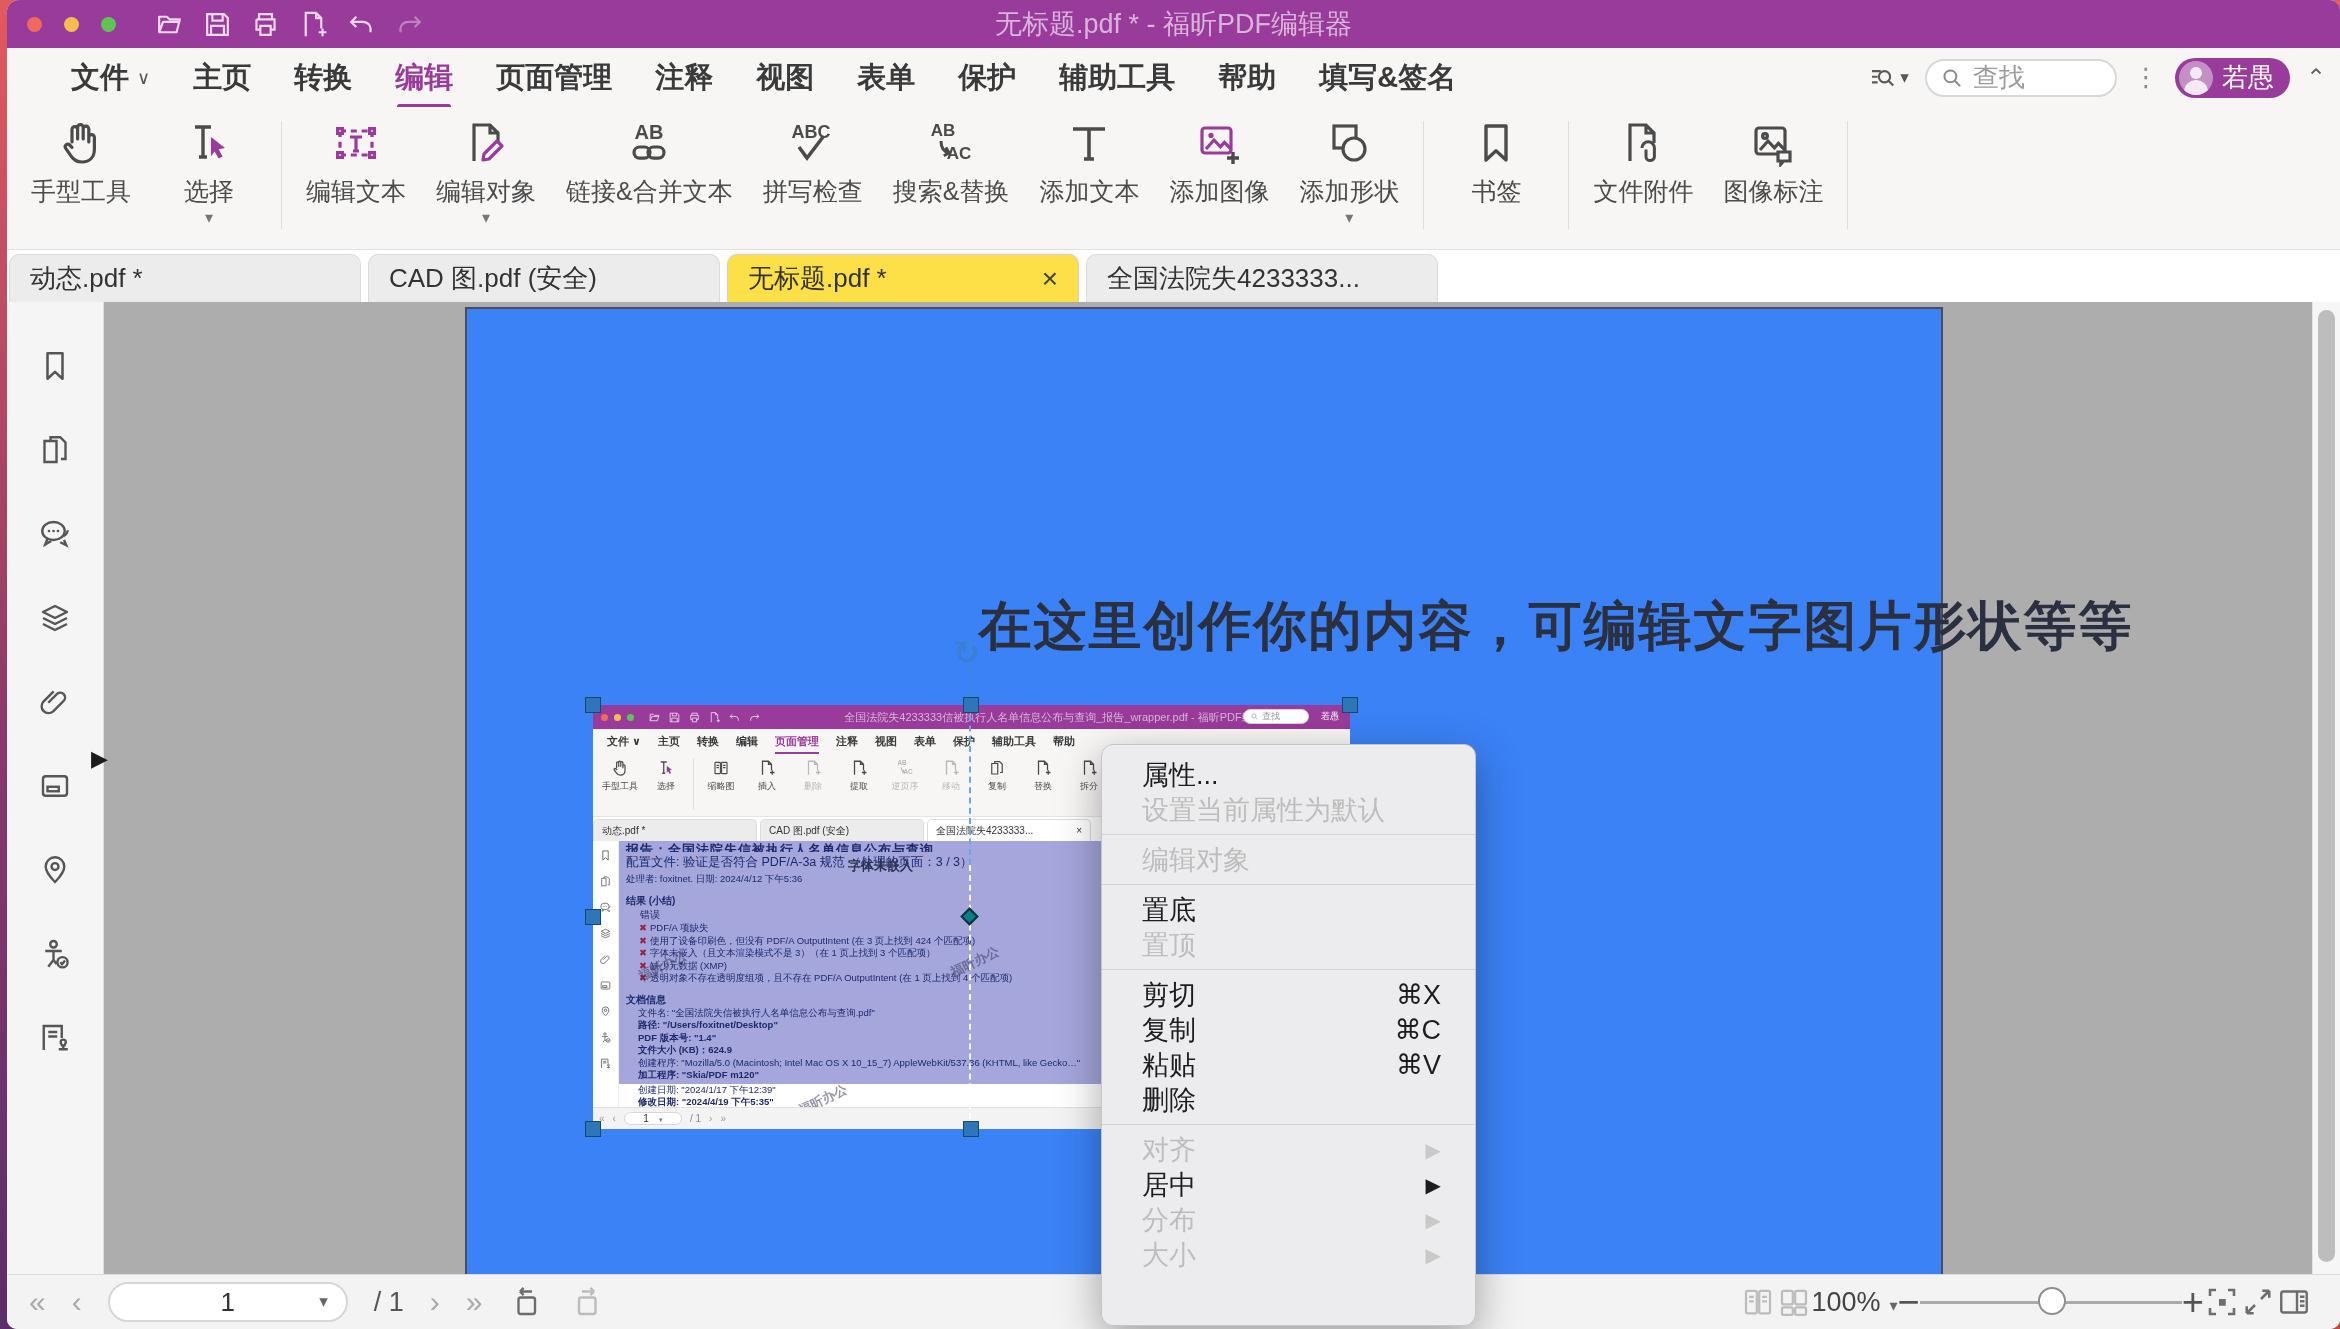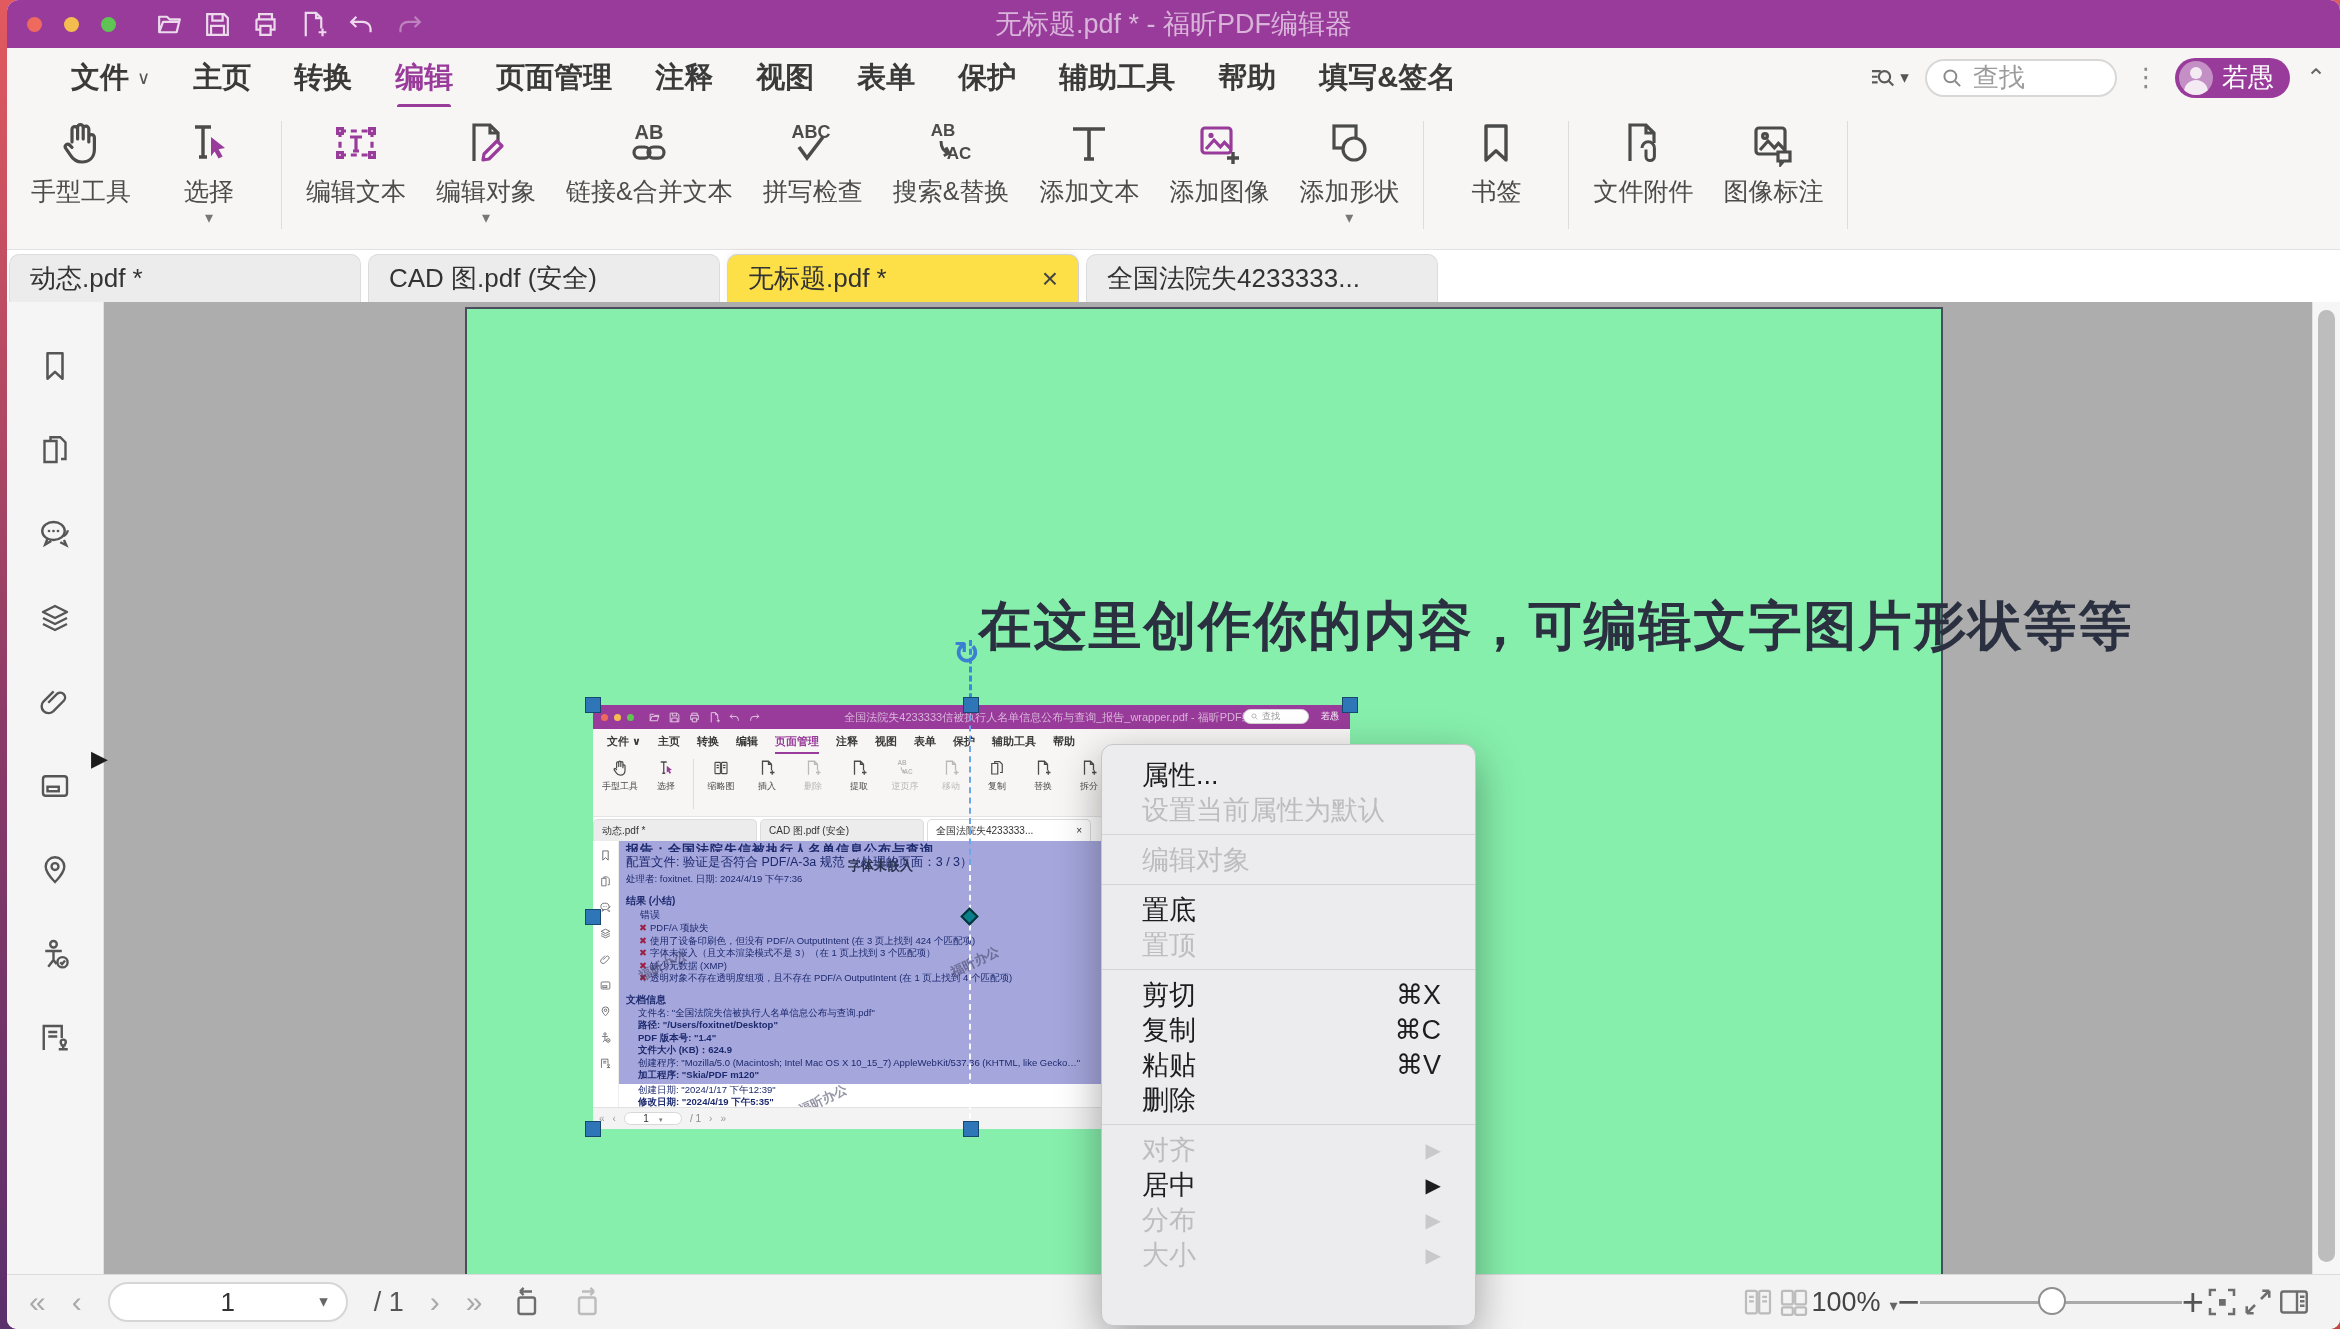--- a/index.html
+++ b/index.html
@@ -69,21 +69,21 @@
   .tab-close { margin-left:auto; font-size:28px; color:#444; }
 
   
   .main { position:absolute; left:0; top:302px; right:0; height:972px; background:#adadad; }
   .sidebar { position:absolute; left:0; top:0; width:97px; height:100%; background:#f6f5f5; border-right:1px solid #e0e0e0; display:flex; flex-direction:column; align-items:center; padding-top:22px; }
   .sb-btn { width:97px; height:84px; display:flex; align-items:center; justify-content:center; color:#565656; }
   .sb-btn svg { width:36px; height:36px; }
   .sb-expand { position:absolute; left:84px; top:444px; color:#1c1c1c; font-size:22px; }
   .sb-expand::before { content:"▶"; }
 
-  .page { position:absolute; left:458px; top:5px; width:1478px; height:967px; background:#86efac; border:2px solid #4a4e5c; border-bottom:none; }
+  .page { position:absolute; left:458px; top:5px; width:1478px; height:967px; background:#3b82f6; border:2px solid #4a4e5c; border-bottom:none; }
   .heading { position:absolute; left:389px; top:282px; width:1400px; text-align:center; font-size:53px; font-weight:600; color:#2b3040; letter-spacing:2px; }
 
   .guide-blue { position:absolute; left:962px; top:338px; width:0; height:68px; border-left:3px dashed #3f86e0; }
   .rotate-handle { position:absolute; left:946px; top:332px; color:#3a7fd2; font-size:32px; font-weight:bold; }
   .rotate-handle::before { content:"↻"; }
 
   .vscroll { position:absolute; right:0; top:0; width:28px; height:100%; background:#f6f6f6; border-left:1px solid #e2e2e2; }
   .vthumb { position:absolute; left:5px; top:8px; bottom:12px; width:17px; border-radius:9px; background:#bdbdbd; }
 
   
@@ -872,21 +872,21 @@
               <use href="#i-person"></use>
             </svg>
             <svg viewBox="0 0 24 24">
               <use href="#i-sign"></use>
             </svg>
         </div>
         <div class="m-content">
           <div class="m-highlight">
             <div class="rl l-cut"><span class="rx"></span><span>报告：全国法院失信被执行人名单信息公布与查询</span></div>
               <div class="rl l-config"><span class="rx"></span><span>配置文件: 验证是否符合 PDF/A-3a 规范 （处理的页面：3 / 3）</span></div>
-              <div class="rl l-meta"><span class="rx"></span><span>处理者: foxitnet. 日期: 2024/4/19 下午7:36</span></div>
+              <div class="rl l-meta"><span class="rx"></span><span>处理者: foxitnet. 日期: 2024/4/12 下午5:36</span></div>
               <div class="rl l-gap"><span class="rx"></span><span></span></div>
               <div class="rl l-label"><span class="rx"></span><span>结果 (小结)</span></div>
               <div class="rl l-label2"><span class="rx"></span><span>错误</span></div>
               <div class="rl l-err"><span class="rx">✖</span><span>PDF/A 项缺失</span></div>
               <div class="rl l-err"><span class="rx">✖</span><span>使用了设备印刷色，但没有 PDF/A OutputIntent (在 3 页上找到 424 个匹配项)</span></div>
               <div class="rl l-err"><span class="rx">✖</span><span>字体未嵌入（且文本渲染模式不是 3）（在 1 页上找到 3 个匹配项）</span></div>
               <div class="rl l-err"><span class="rx">✖</span><span>缺少元数据 (XMP)</span></div>
               <div class="rl l-err"><span class="rx">✖</span><span>透明对象不存在透明度组项，且不存在 PDF/A OutputIntent (在 1 页上找到 4 个匹配项)</span></div>
               <div class="rl l-gap"><span class="rx"></span><span></span></div>
               <div class="rl l-label"><span class="rx"></span><span>文档信息</span></div>

